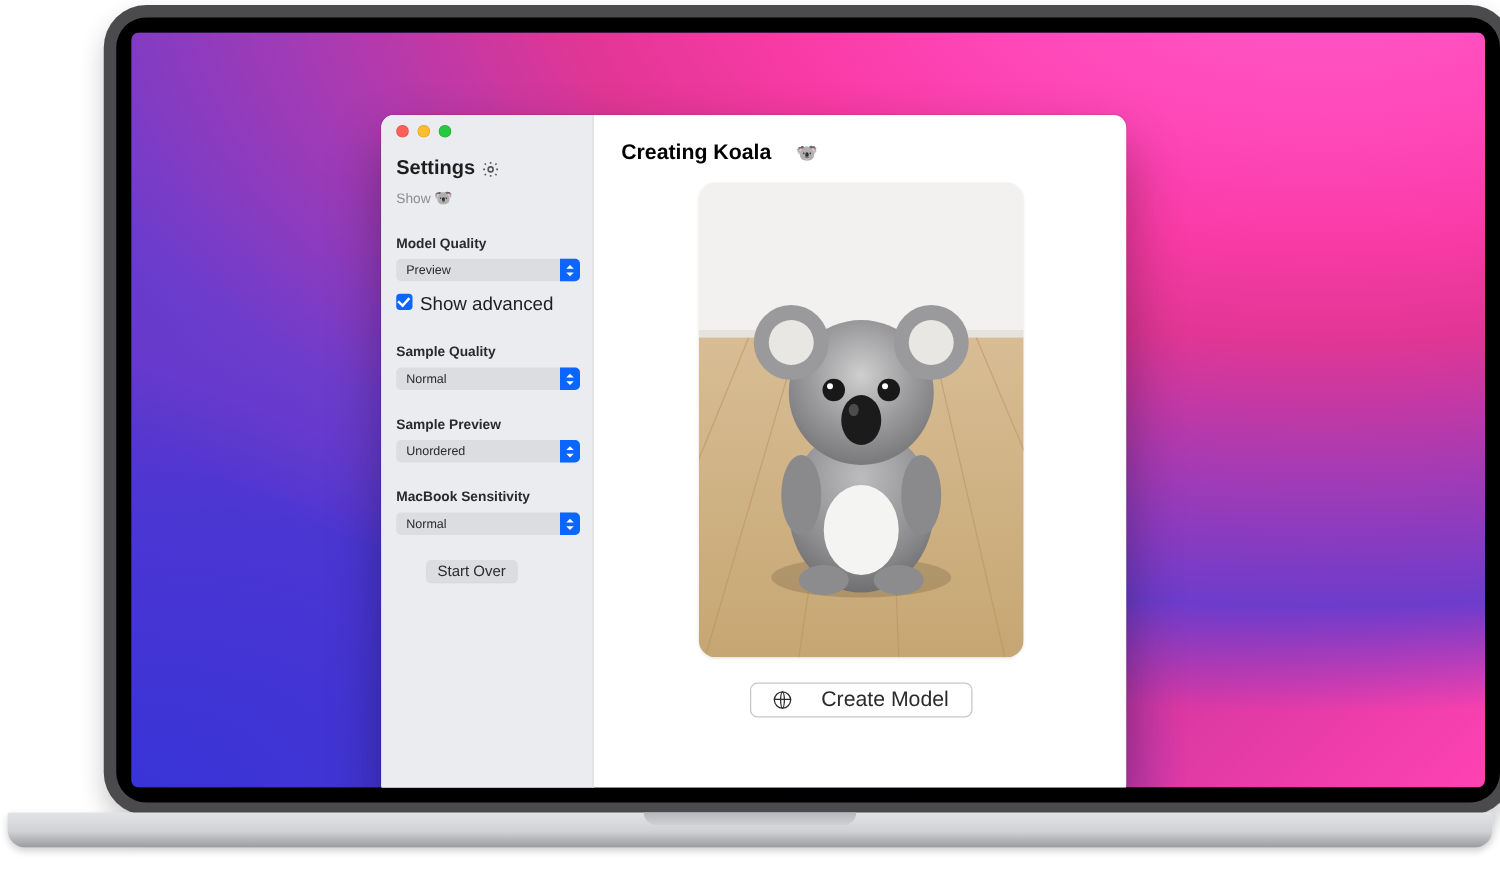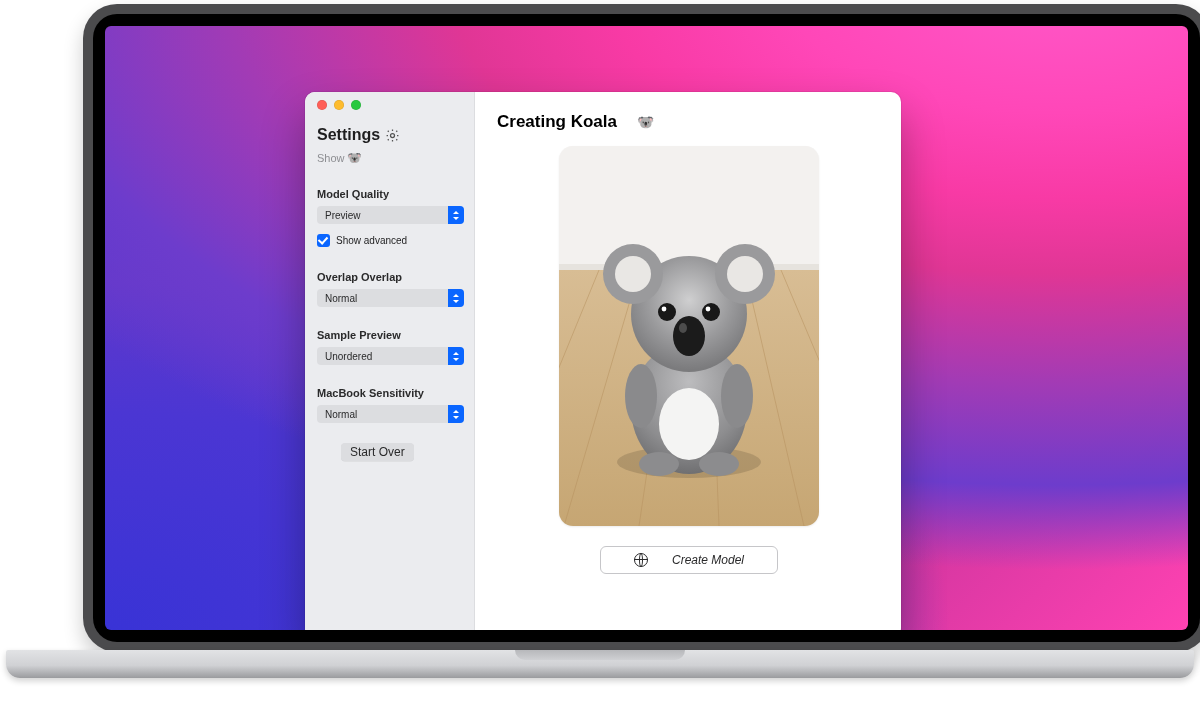--- a/index.html
+++ b/index.html
@@ -134,25 +134,25 @@
     content: "";
     width: 0; height: 0;
     border-left: 3px solid transparent;
     border-right: 3px solid transparent;
   }
   .mac-select .stepper::before { border-bottom: 3.5px solid #fff; margin-bottom: 1.5px; }
   .mac-select .stepper::after  { border-top: 3.5px solid #fff; margin-top: 1.5px; }
 
   .checkbox-row {
     display: flex;
-    align-items: center;
+    align-items: flex-start;
     gap: 6px;
     margin-top: 4px;
     margin-bottom: 2px;
-    font-size: 10px;
+    font-size: 15px;
   }
   .mac-check {
     width: 13px; height: 13px;
     border-radius: 3px;
     background: #0a66ff;
     position: relative;
     flex-shrink: 0;
   }
   .mac-check::after {
     content: "";
@@ -214,24 +214,23 @@
     margin-top: 20px;
     height: 26px;
     width: 176px;
     border-radius: 6px;
     border: 1px solid #c6c6c9;
     background: #ffffff;
     display: inline-flex;
     align-items: center;
     justify-content: center;
     gap: 24px;
-    font-size: 12px;
+    font-size: 17px;
     color: #2a2a2b;
     cursor: default;
-    font-style: italic;
   }
   .create-btn .globe {
     width: 12px; height: 12px;
     border: 1px solid #2a2a2b;
     border-radius: 50%;
     position: relative;
   }
   .create-btn .globe::before {
     content: "";
     position: absolute;
@@ -325,21 +324,21 @@
           <div class="mac-select">
             <span>Preview</span>
             <div class="stepper"></div>
           </div>
 
           <div class="checkbox-row">
             <div class="mac-check"></div>
             <span>Show advanced</span>
           </div>
 
-          <div class="field-label">Overlap Overlap</div>
+          <div class="field-label">Sample Quality</div>
           <div class="mac-select">
             <span>Normal</span>
             <div class="stepper"></div>
           </div>
 
           <div class="field-label">Sample Preview</div>
           <div class="mac-select">
             <span>Unordered</span>
             <div class="stepper"></div>
           </div>

